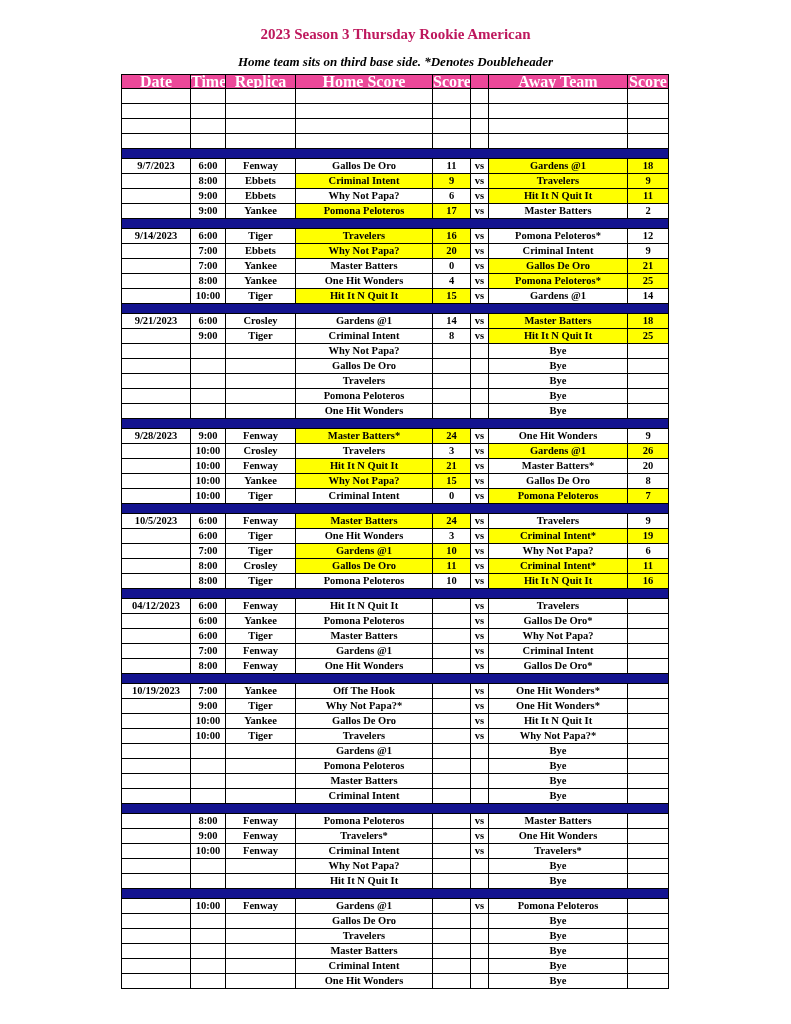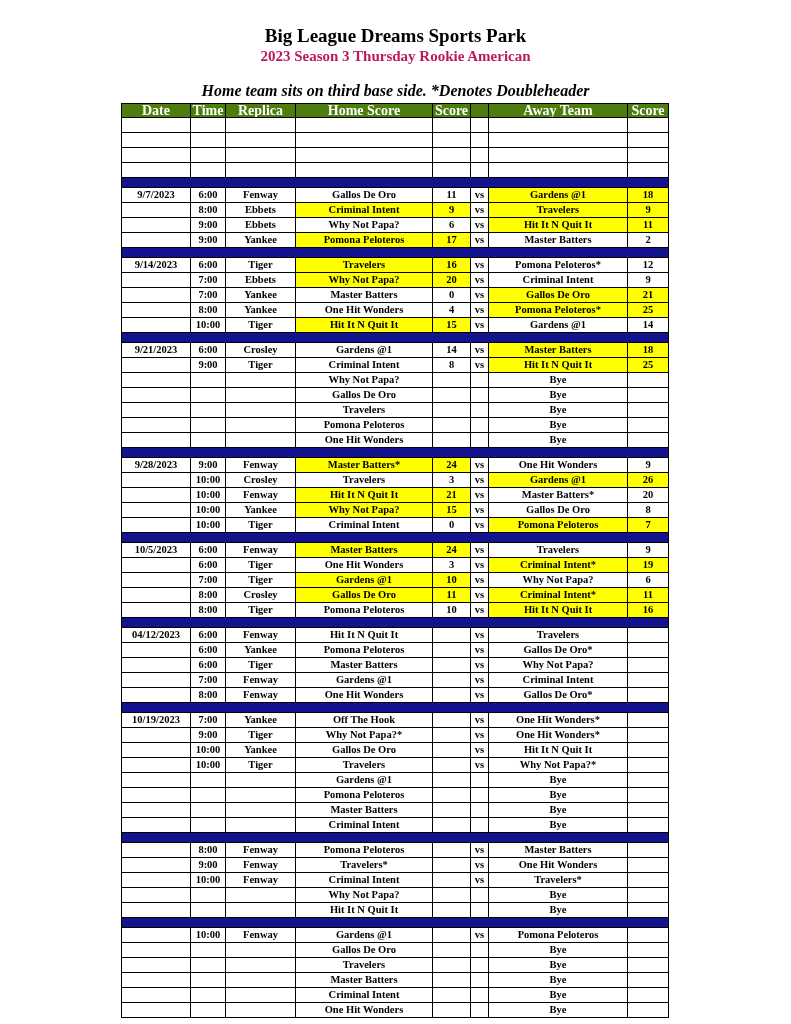--- a/index.html
+++ b/index.html
@@ -27,26 +27,26 @@
     color: #000000;
     line-height: 22px;
   }
   .subtitle {
     font-size: 15px;
     font-weight: bold;
     color: #be185d;
     line-height: 18px;
   }
   .note {
-    font-size: 16px;
+    font-size: 13px;
     font-weight: bold;
     font-style: italic;
     color: #000000;
     line-height: 14px;
-    margin-top: 19px;
+    margin-top: 12px;
   }
   table.sched {
     border-collapse: collapse;
     table-layout: fixed;
     width: 547px;
     margin: 5px 0 0 121px;
   }
   table.sched td, table.sched th {
     border: 1px solid #000000;
     padding: 0;
@@ -55,44 +55,43 @@
     white-space: nowrap;
     text-align: center;
     vertical-align: middle;
     font-weight: bold;
     color: #000000;
     font-size: 10.5px;
     height: 14px;
     line-height: 14px;
   }
   table.sched th {
-    background: #4d7c0f;
+    background: #ec4899;
     color: #ffffff;
     height: 13px;
     line-height: 13px;
-    font-size: 14px;
+    font-size: 16px;
     margin-top: 8px;
   }
   tr.bar td {
     background: #13138F;
     height: 9px;
     line-height: 9px;
   }
   td.hl { background: #FFFF00; }
   td.vs-cell {
     font-size: 8px;
     font-weight: bold;
   }
 </style>
 </head>
 <body>
 
 <div class="page">
   <div class="titles">
-    <div class="title">Big League Dreams Sports Park</div>
     <div class="subtitle">2023 Season 3 Thursday Rookie American</div>
     <div class="note">Home team sits on third base side.  *Denotes Doubleheader</div>
   </div>
 
   <table class="sched">
     <colgroup>
       <col style="width:69px">
         <col style="width:35px">
         <col style="width:70px">
         <col style="width:137px">

